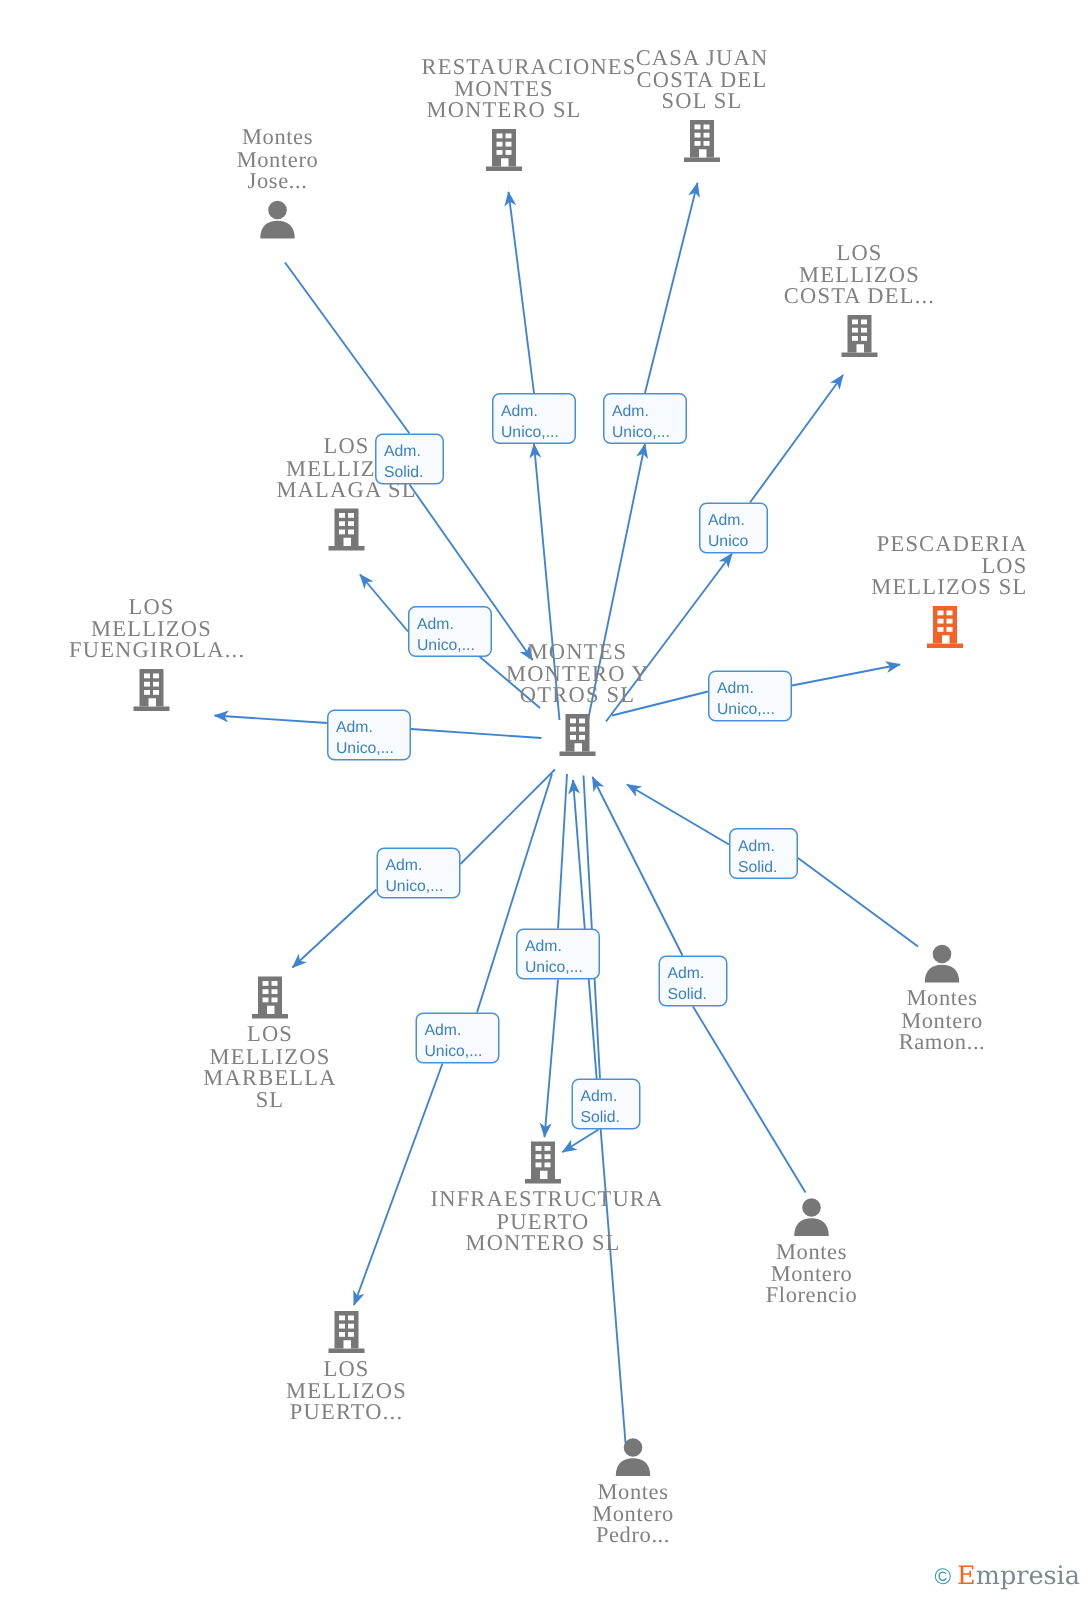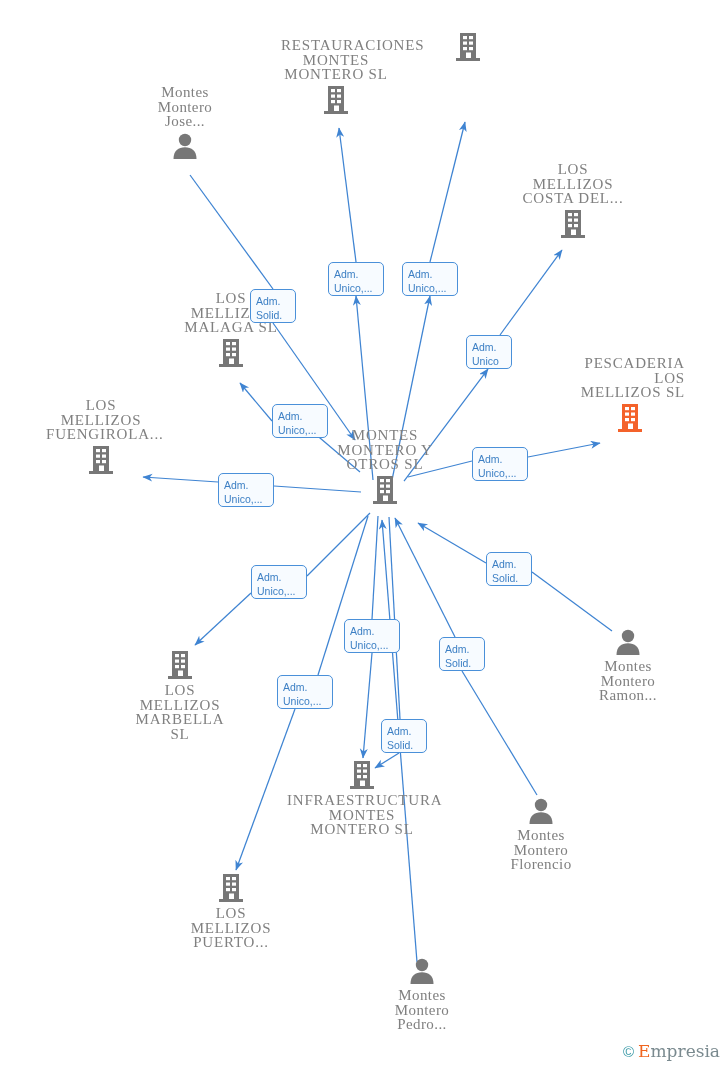--- a/index.html
+++ b/index.html
@@ -160,20 +160,23 @@
             <rect x="14" y="9.5" width="4" height="3.2"></rect>
             <rect x="8" y="15" width="4" height="3.2"></rect>
             <rect x="14" y="15" width="4" height="3.2"></rect>
             <rect x="11" y="20.5" width="5" height="5.5"></rect>
           </g>
         </svg>
     </span>
   </div>
 
   <div class="node company" style="left:468px; top:32px;">
+    <span class="caption above">CASA JUAN
+COSTA DEL
+SOL  SL</span>
     <span class="glyph">
       <svg width="26" height="30" viewBox="0 0 26 30">
           <g fill="#777777">
             <rect x="5" y="1" width="16" height="25"></rect>
             <rect x="1" y="26" width="24" height="3"></rect>
           </g>
           <g fill="#ffffff">
             <rect x="8" y="4" width="4" height="3.2"></rect>
             <rect x="14" y="4" width="4" height="3.2"></rect>
             <rect x="8" y="9.5" width="4" height="3.2"></rect>
@@ -360,21 +363,21 @@
             <rect x="14" y="4" width="4" height="3.2"></rect>
             <rect x="8" y="9.5" width="4" height="3.2"></rect>
             <rect x="14" y="9.5" width="4" height="3.2"></rect>
             <rect x="8" y="15" width="4" height="3.2"></rect>
             <rect x="14" y="15" width="4" height="3.2"></rect>
             <rect x="11" y="20.5" width="5" height="5.5"></rect>
           </g>
         </svg>
     </span>
     <span class="caption below">INFRAESTRUCTURA
-MONTES
+PUERTO
 MONTERO  SL</span>
   </div>
 
   <div class="node person" style="left:541px; top:797px;">
     <span class="glyph">
       <svg width="30" height="28" viewBox="0 0 30 28">
           <circle cx="15" cy="8" r="6.2" fill="#777777"></circle>
           <path d="M3.5,27 C3.5,18.5 8.5,15.2 15,15.2 C21.5,15.2 26.5,18.5 26.5,27 Z" fill="#777777"></path>
         </svg>
     </span>

